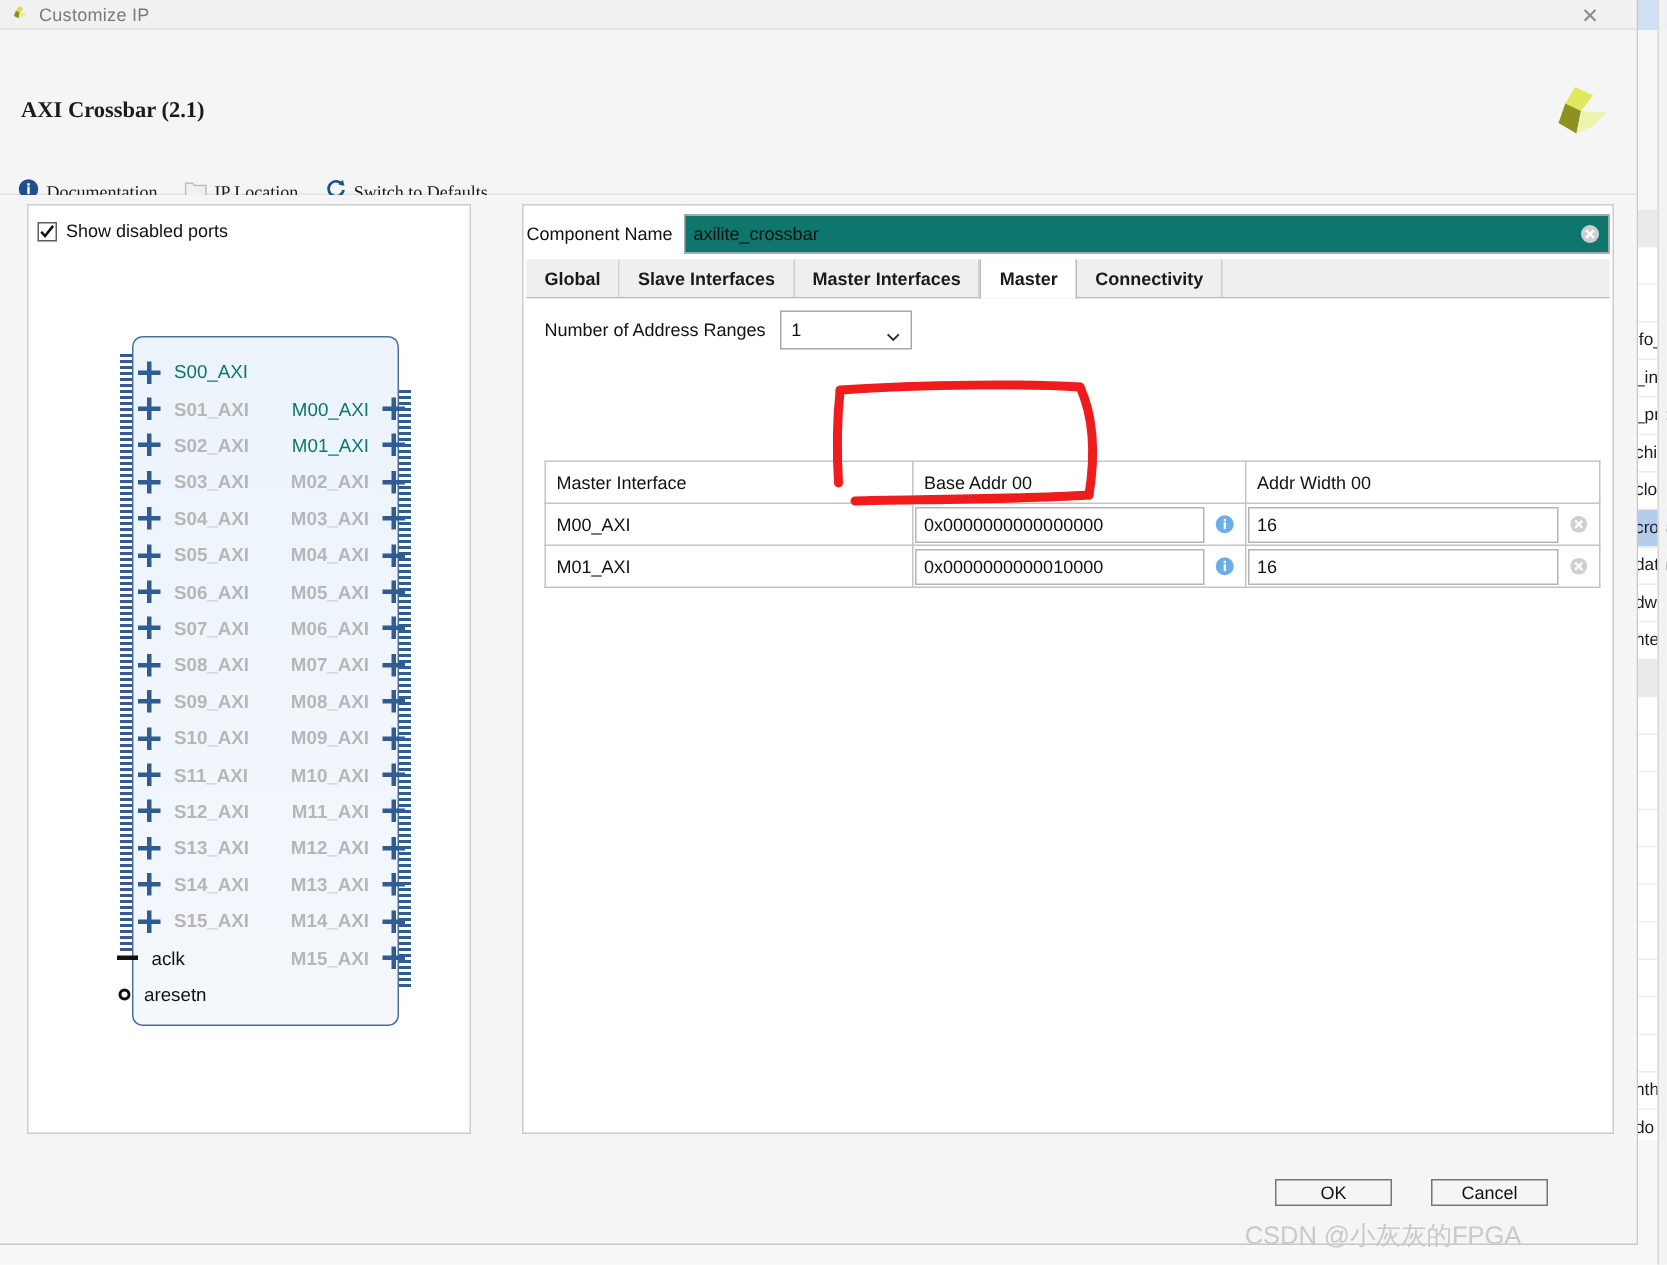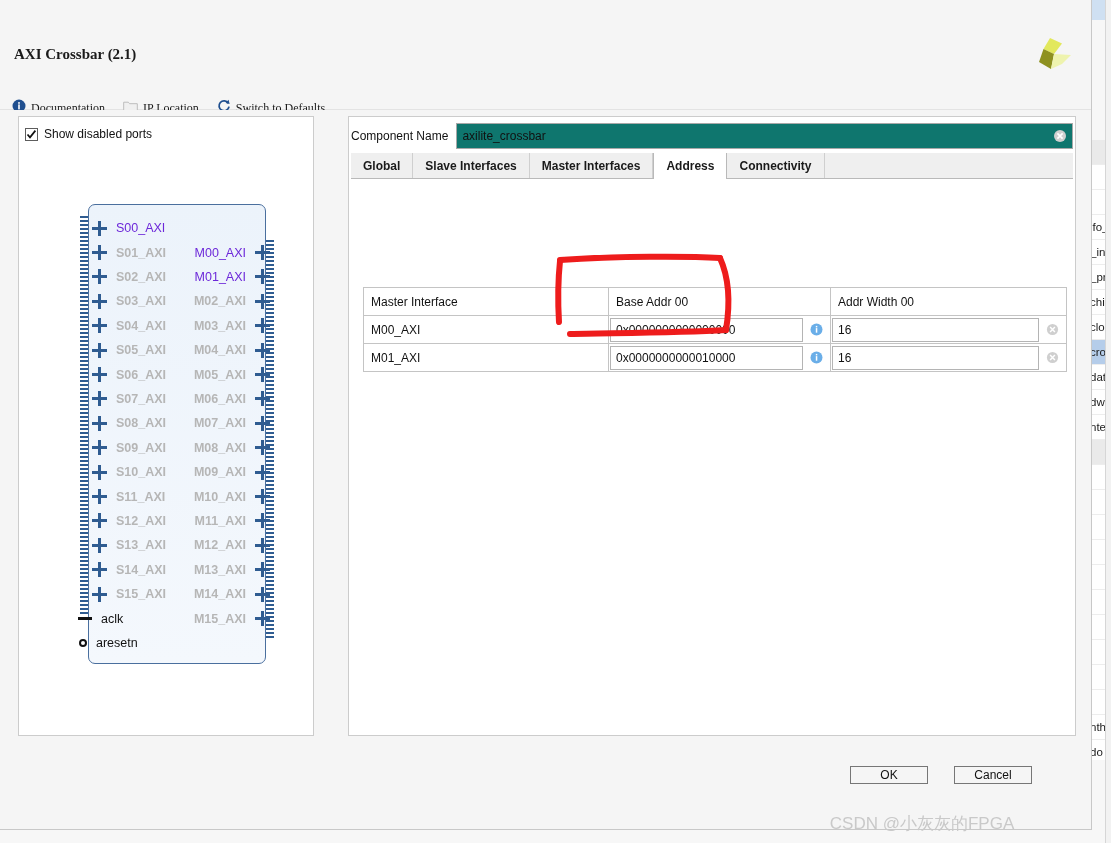--- a/index.html
+++ b/index.html
@@ -149,21 +149,21 @@
   .port-row.master { left: 110px; width: 90px; justify-content: flex-end; }
   .plus {
     width: 15px; height: 15px; position: relative; flex: 0 0 auto;
     color: #2f5c91;
   }
   .plus::before, .plus::after {
     content: ""; position: absolute; background: #2f5c91;
   }
   .plus::before { left: 0; top: 6px; width: 15px; height: 3px; }
   .plus::after { left: 6px; top: 0; width: 3px; height: 15px; }
-  .port-name { color: #6d28d9; }
+  .port-name { color: #0f766e; }
   .port-row.disabled .port-name { color: #b6b6b6; font-weight: bold; }
   .port-row.disabled .plus::before,
   .port-row.disabled .plus::after { background: #2f5c91; }
   .port-row.slave .port-name { margin-left: 9px; }
   .port-row.master .port-name { margin-right: 9px; }
   .sig-row {
     position: absolute; height: 24.4px;
     display: flex; align-items: center; left: 8px;
     font-size: 12.5px; color: #111;
   }
@@ -339,20 +339,31 @@
     <div class="bgrow blank">&nbsp;</div>
     <div class="bgrow blank">&nbsp;</div>
     <div class="bgrow">nth</div>
     <div class="bgrow">do</div>
   </div>
   <div id="bg-right-strip"></div>
 </div>
 
 <div id="dialog">
 
+  <div id="titlebar">
+    <span class="tb-icon">
+      <svg width="14" height="14" viewBox="0 0 14 14">
+        <polygon points="6.6,1.2 9.6,2.6 7.2,5.4 4.6,4.2" fill="#d8dd4a"></polygon>
+        <polygon points="4.6,4.2 7.2,5.4 6.4,9.2 3.2,7.6" fill="#8e9120"></polygon>
+        <polygon points="7.2,5.4 12.4,5.9 9.4,8.4 6.4,9.2" fill="#e8ee9c"></polygon>
+      </svg>
+    </span>
+    <span class="tb-title">Customize IP</span>
+    <span id="close-btn">✕</span>
+  </div>
 
   <div id="header">
     <div id="ip-title">AXI Crossbar (2.1)</div>
 
     <div id="brand-logo">
       <svg width="44" height="38" viewBox="0 0 44 38">
         <polygon points="21,2 33,7.5 25,18 14.5,13" fill="#e2e85c"></polygon>
         <polygon points="14.5,13 25,18 22,33 10,26" fill="#8e9120"></polygon>
         <polygon points="25,18 42,19 33,28 22,33" fill="#eef3ae"></polygon>
       </svg>
@@ -557,27 +568,38 @@
               <path d="M4.4 4.4 L9.6 9.6 M9.6 4.4 L4.4 9.6" stroke="#fff" stroke-width="1.6"></path>
             </svg>
           </span>
         </span>
       </div>
 
       <div id="tabbar">
         <div class="tab">Global</div>
         <div class="tab">Slave Interfaces</div>
         <div class="tab">Master Interfaces</div>
-        <div class="tab active">Address</div>
+        <div class="tab active">Master</div>
         <div class="tab">Connectivity</div>
         <div class="tab-filler"></div>
       </div>
 
       <div id="addr-pane">
 
+        <div id="ranges-row">
+          <span id="ranges-label">Number of Address Ranges</span>
+          <span id="ranges-select">
+            <span>1</span>
+            <span class="caret">
+              <svg width="9" height="6" viewBox="0 0 9 6">
+                <polyline points="0.8,0.9 4.5,4.6 8.2,0.9" fill="none" stroke="#2b2b2b" stroke-width="1.3"></polyline>
+              </svg>
+            </span>
+          </span>
+        </div>
 
         <table id="addr-table">
           <colgroup>
             <col style="width:245px">
               <col style="width:222px">
               <col style="width:236px">
           </colgroup>
           <thead>
             <tr>
               <th>Master Interface</th>

